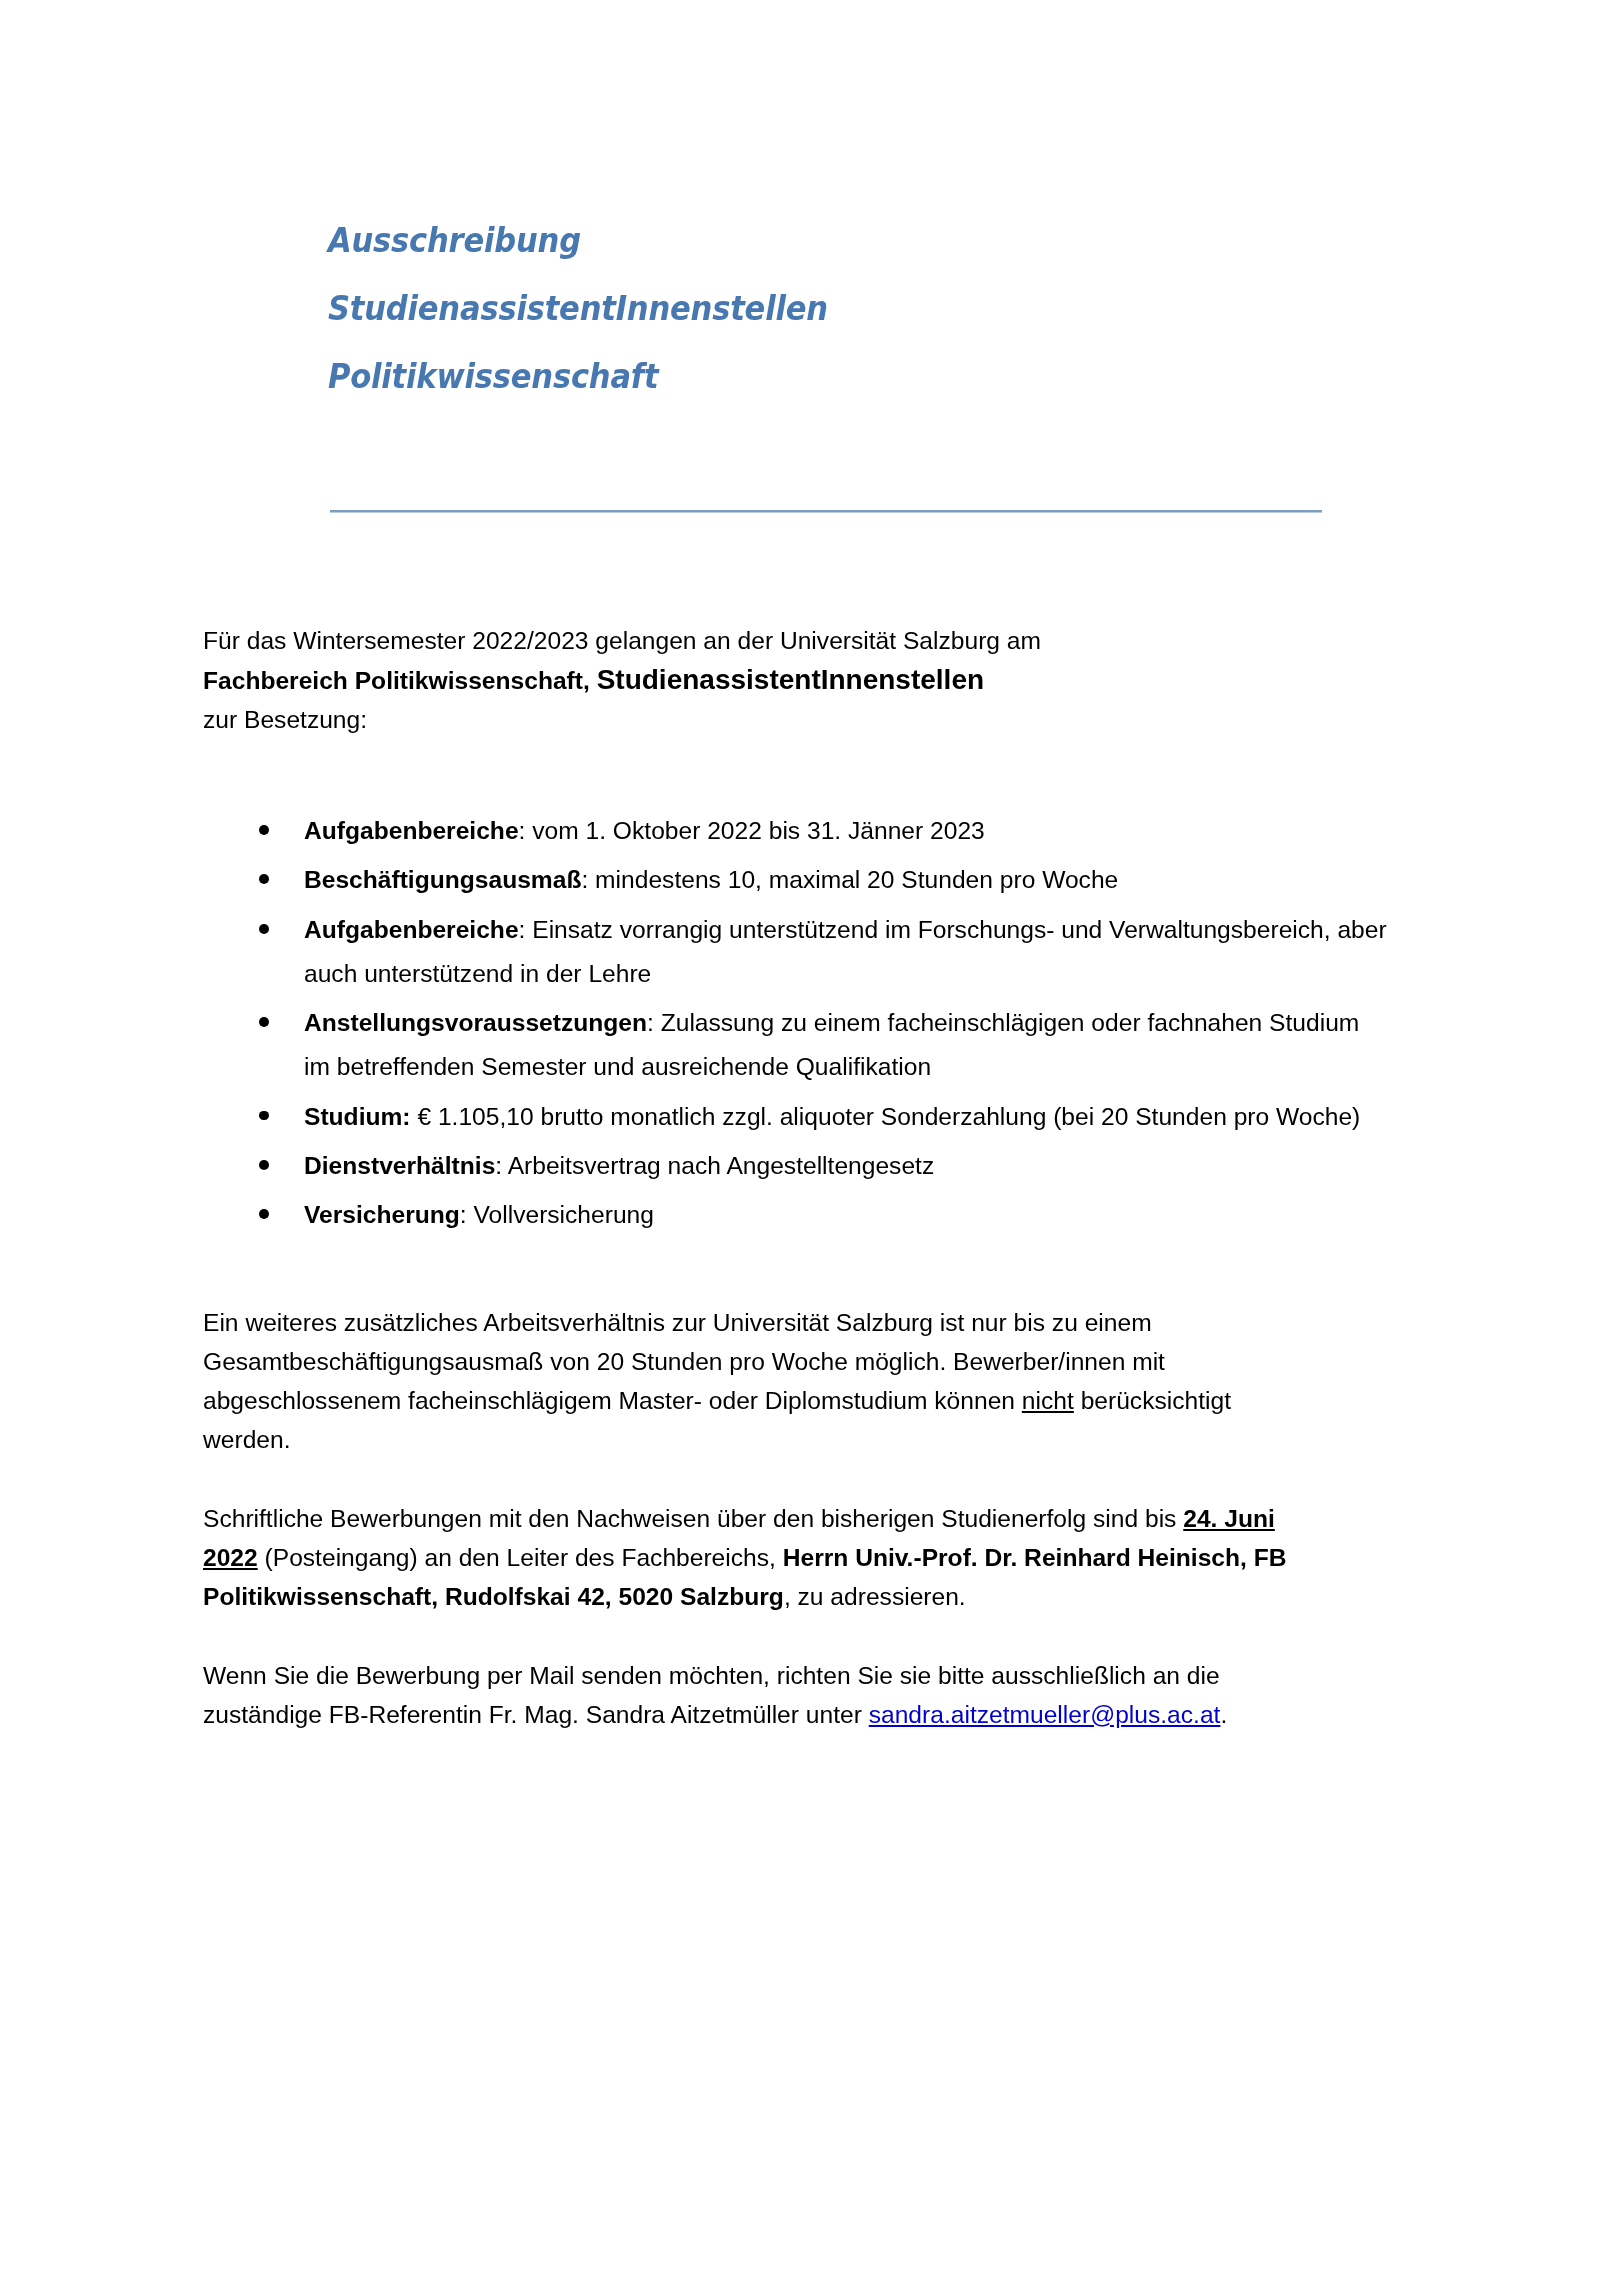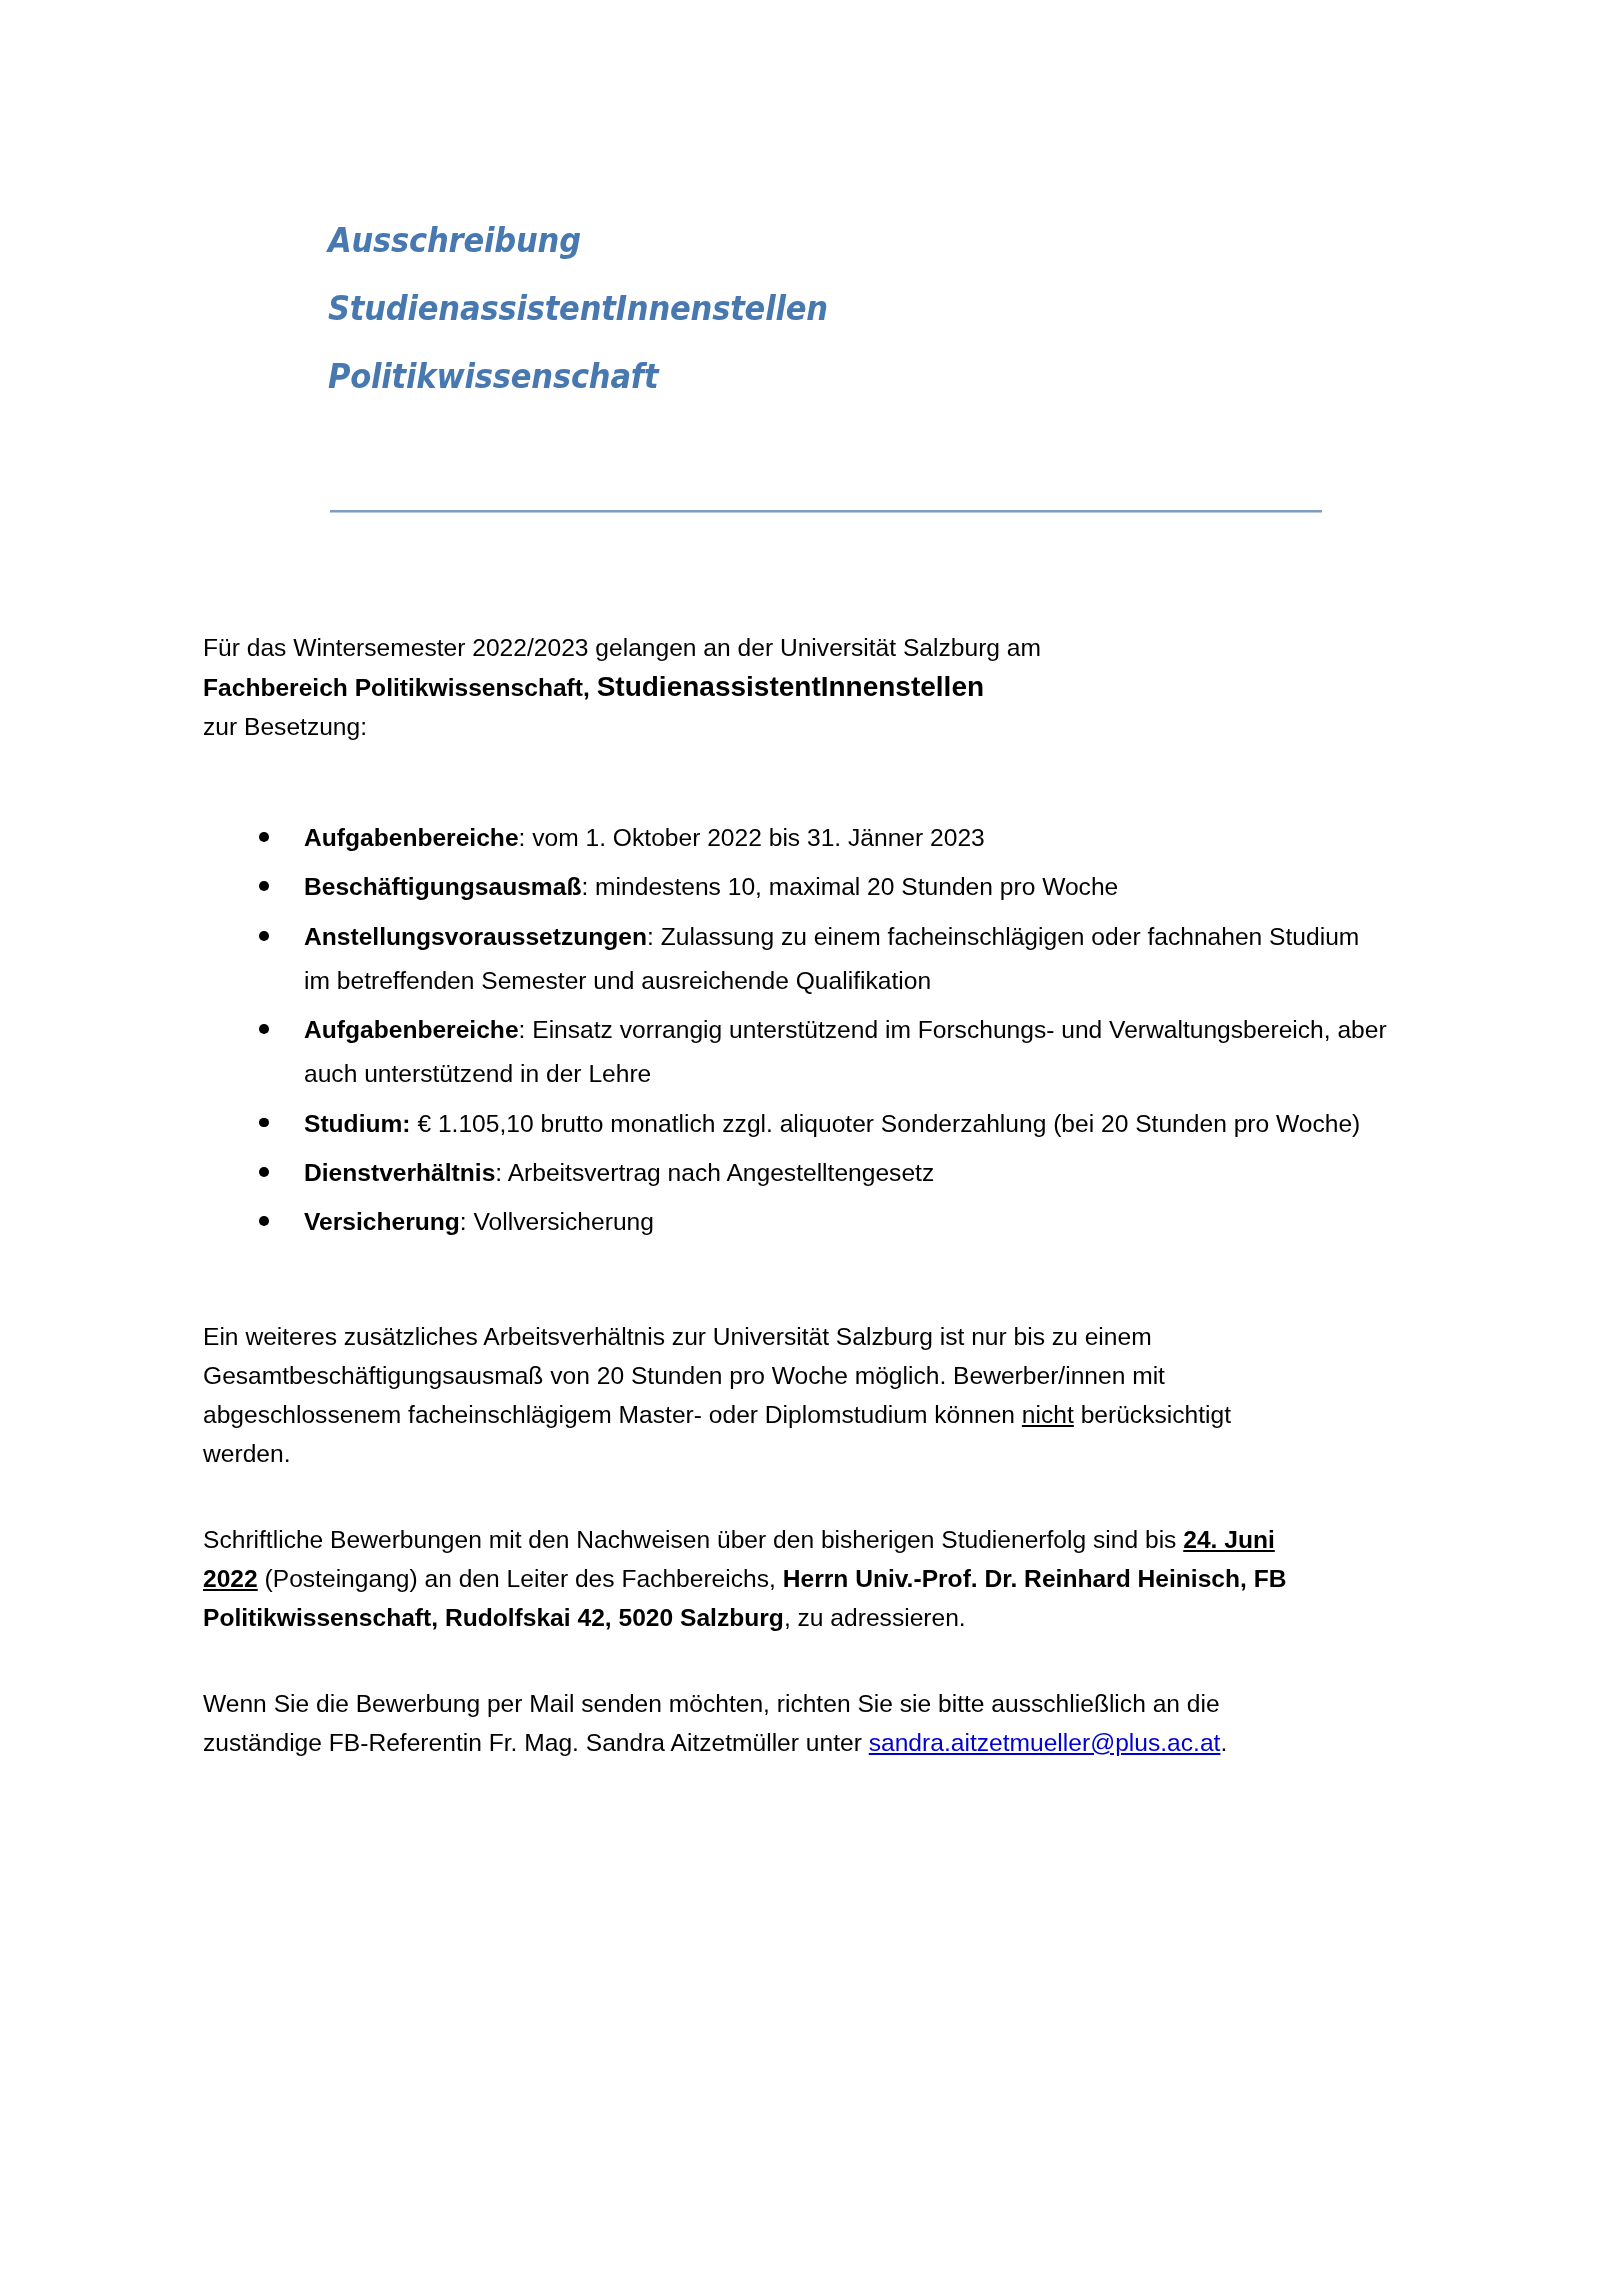--- a/index.html
+++ b/index.html
@@ -57,21 +57,21 @@
 
   
   .body-area {
     position: absolute;
     left: 190px;
     top: 620px;
     width: 1254px;
   }
 
   p.para {
-    margin: 8px 0 0 0;
+    margin: 1px 0 0 0;
     font-size: 24.6px;
     line-height: 39px;
     color: #000000;
     font-family: "Liberation Sans", sans-serif;
   }
   .spacer-44 { height: 39px; }
   .spacer-66 { height: 59px; }
   .spacer-78 { height: 70px; }
 
   b, strong { font-weight: 700; }
@@ -150,26 +150,26 @@
         <b>Aufgabenbereiche</b><span>: </span><span>vom 1. Oktober 2022 bis 31. Jänner 2023</span>
       </li>
 
       <li>
         <span class="bullet-dot"></span>
         <b>Beschäftigungsausmaß</b><span>: </span><span>mindestens 10, maximal 20 Stunden pro Woche</span>
       </li>
 
       <li>
         <span class="bullet-dot"></span>
+        <b>Aufgabenbereiche</b><span>: </span><span>Einsatz vorrangig unterstützend im Forschungs- und Verwaltungsbereich, aber auch unterstützend in der Lehre</span>
+      </li>
+
+      <li>
+        <span class="bullet-dot"></span>
         <b>Anstellungsvoraussetzungen</b><span>: </span><span>Zulassung zu einem facheinschlägigen oder fachnahen Studium im betreffenden Semester und ausreichende Qualifikation</span>
-      </li>
-
-      <li>
-        <span class="bullet-dot"></span>
-        <b>Aufgabenbereiche</b><span>: </span><span>Einsatz vorrangig unterstützend im Forschungs- und Verwaltungsbereich, aber auch unterstützend in der Lehre</span>
       </li>
 
       <li>
         <span class="bullet-dot"></span>
         <b>Studium:</b><span> </span><span>€ 1.105,10 brutto monatlich zzgl. aliquoter Sonderzahlung (bei 20 Stunden pro Woche)</span>
       </li>
 
       <li>
         <span class="bullet-dot"></span>
         <b>Dienstverhältnis</b><span>: </span><span>Arbeitsvertrag nach Angestelltengesetz</span>

